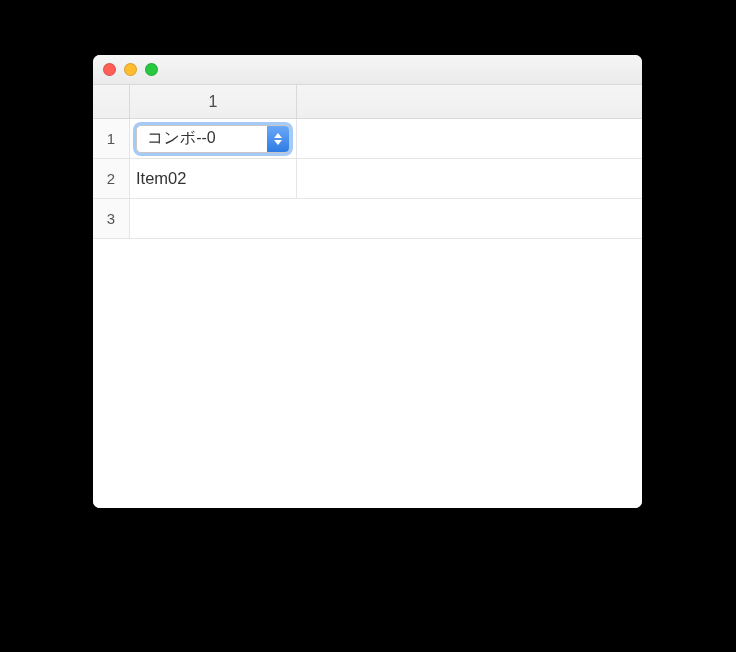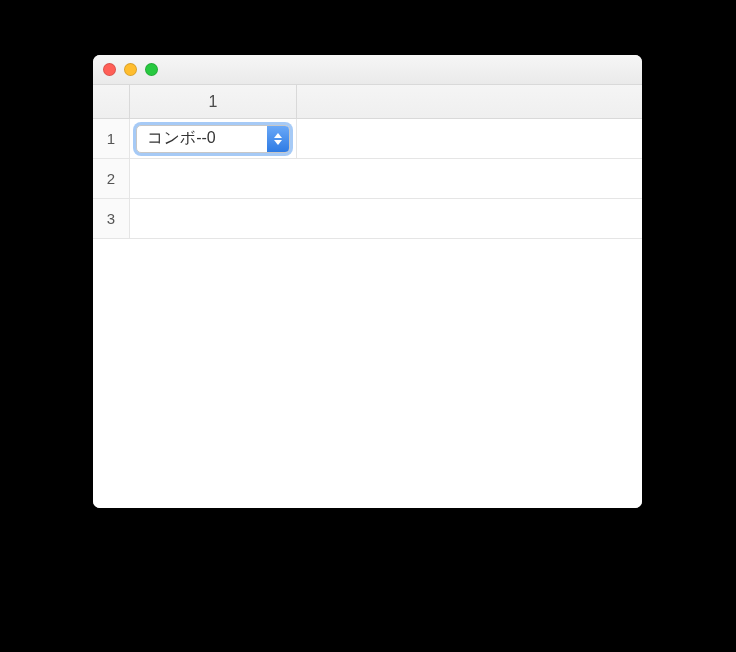--- a/index.html
+++ b/index.html
@@ -161,20 +161,23 @@
               </span>
             </div>
           </div>
         </div>
       </div>
 
       <div class="t-row">
         <div class="rcell-idx">
           <span>2</span>
         </div>
+        <div class="rcell">
+          <span>Item02</span>
+        </div>
       </div>
 
       <div class="t-row">
         <div class="rcell-idx">
           <span>3</span>
         </div>
       </div>
 
     </div>
   </div>

